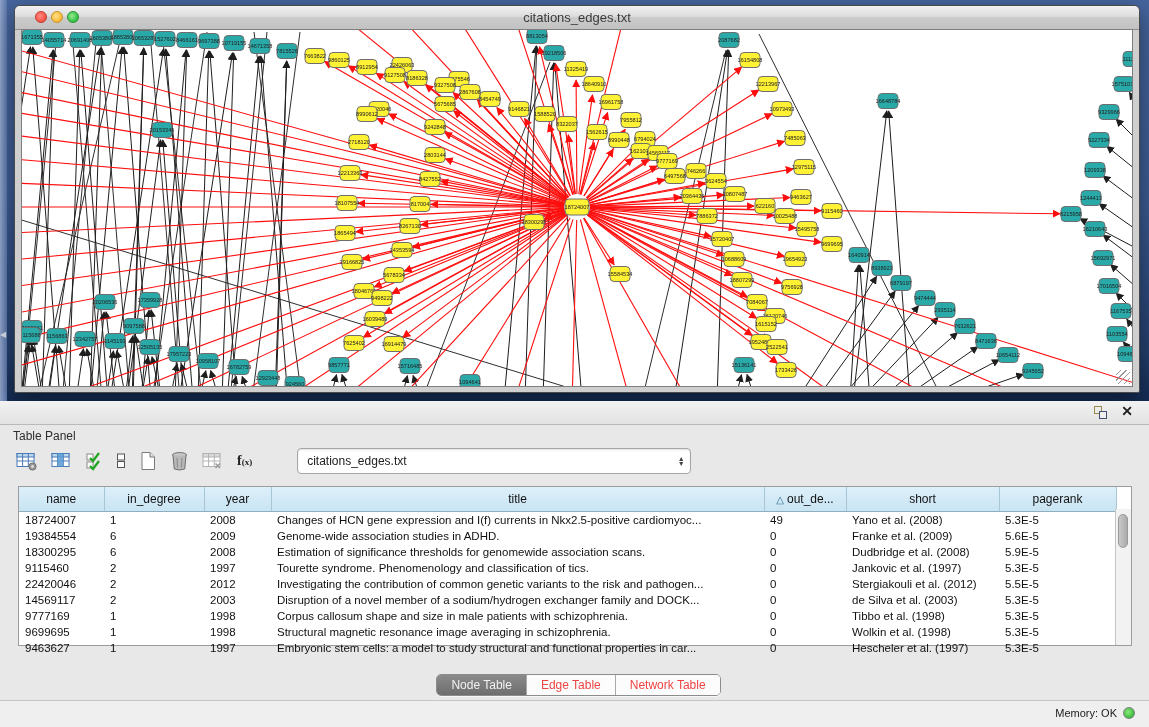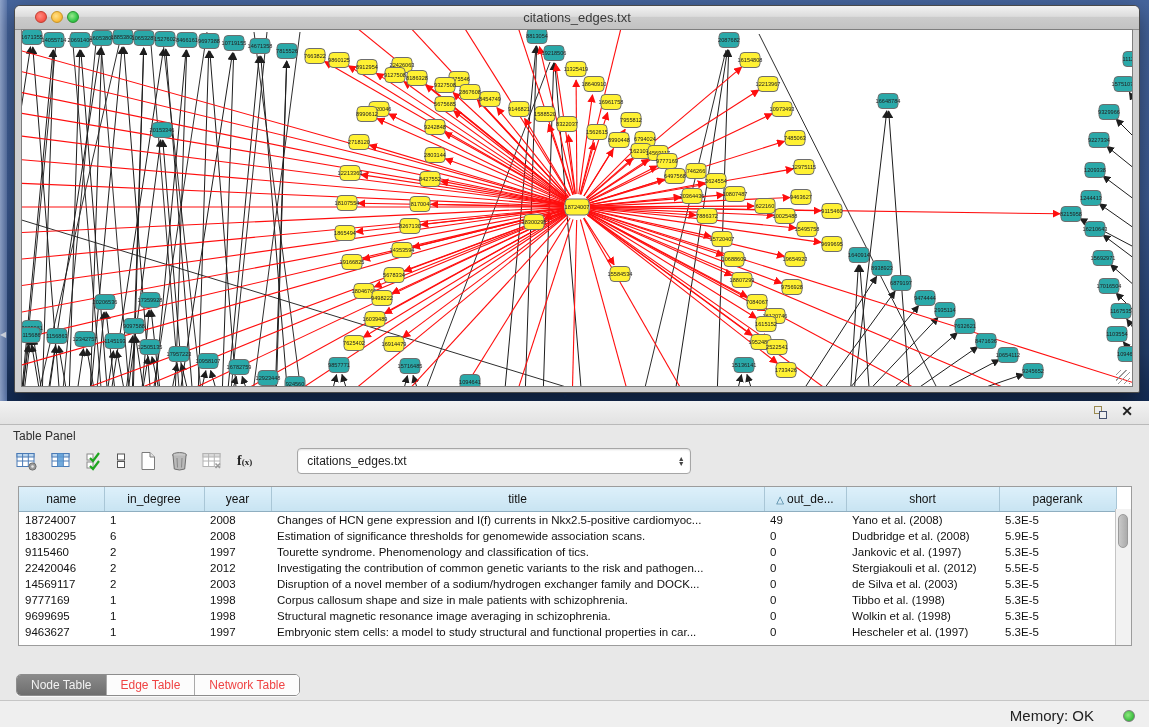--- a/index.html
+++ b/index.html
@@ -56,32 +56,32 @@
   table{border-collapse:collapse;table-layout:fixed;width:1097px;}
   th{height:22px;background:linear-gradient(180deg,#DDF0FA,#C8E4F2);border-right:1px solid #A9C6D6;
     border-bottom:1px solid #8FAEC0;font-size:12px;font-weight:400;color:#111;text-align:center;
     overflow:hidden;white-space:nowrap;cursor:pointer;}
   th .sort{color:#2E6E8E;font-size:10px;margin-right:3px;}
   td{height:16px;font-size:11.5px;color:#111;padding:0 6px;white-space:nowrap;overflow:hidden;cursor:default;}
   #vscroll{position:absolute;right:0;top:22px;bottom:0;width:15px;background:#F2F2F2;border-left:1px solid #C4C4C4;}
   #vthumb{position:absolute;left:2px;top:5px;width:10px;height:34px;border-radius:5px;
     background:linear-gradient(90deg,#C9C9C9,#ABABAB);border:1px solid #9A9A9A;box-sizing:border-box;}
 
-  #tabs{position:absolute;left:16px;right:0;top:273px;display:flex;justify-content:flex-start;}
+  #tabs{position:absolute;left:8px;right:0;top:273px;display:flex;justify-content:center;}
   .seg{display:flex;border:1px solid #8C8C8C;border-radius:5px;overflow:hidden;background:#FCFCFC;
     box-shadow:0 1px 0 rgba(255,255,255,.7);}
   .seg button{border:none;background:#FCFCFC;font-family:inherit;font-size:12px;color:#ef4444;
     height:20px;padding:0 14px;border-right:1px solid #A9A9A9;cursor:pointer;}
   .seg button:last-child{border-right:none;}
   .seg button.active{background:linear-gradient(180deg,#8A8A8A,#6E6E6E);color:#F2F2F2;}
 
   
   #statusbar{position:absolute;left:0;top:700px;width:1149px;height:27px;background:#EFEFEF;
     border-top:1px solid #C6C6C6;}
-  #memory{position:absolute;right:14px;top:6px;font-size:15px;color:#222;display:flex;align-items:center;gap:23px;}
+  #memory{position:absolute;right:14px;top:6px;font-size:11px;color:#222;display:flex;align-items:center;}
   #memory .dot{width:12px;height:12px;border-radius:50%;margin-left:6px;
     background:radial-gradient(circle at 4px 4px,#8FE87F,#3DC041 65%,#2A9A2E);border:1px solid #7E7E7E;box-sizing:border-box;}
 </style>
 </head>
 <body>
 
 <div id="stage">
 
   <div id="desktop">
     <div id="left-strip"></div>
@@ -964,20 +964,29 @@
             <tr>
               <td>18724007</td>
               <td>1</td>
               <td>2008</td>
               <td>Changes of HCN gene expression and I(f) currents in Nkx2.5-positive cardiomyoc...</td>
               <td>49</td>
               <td>Yano et al. (2008)</td>
               <td>5.3E-5</td>
             </tr>
             <tr>
+              <td>19384554</td>
+              <td>6</td>
+              <td>2009</td>
+              <td>Genome-wide association studies in ADHD.</td>
+              <td>0</td>
+              <td>Franke et al. (2009)</td>
+              <td>5.6E-5</td>
+            </tr>
+            <tr>
               <td>18300295</td>
               <td>6</td>
               <td>2008</td>
               <td>Estimation of significance thresholds for genomewide association scans.</td>
               <td>0</td>
               <td>Dudbridge et al. (2008)</td>
               <td>5.9E-5</td>
             </tr>
             <tr>
               <td>9115460</td>

